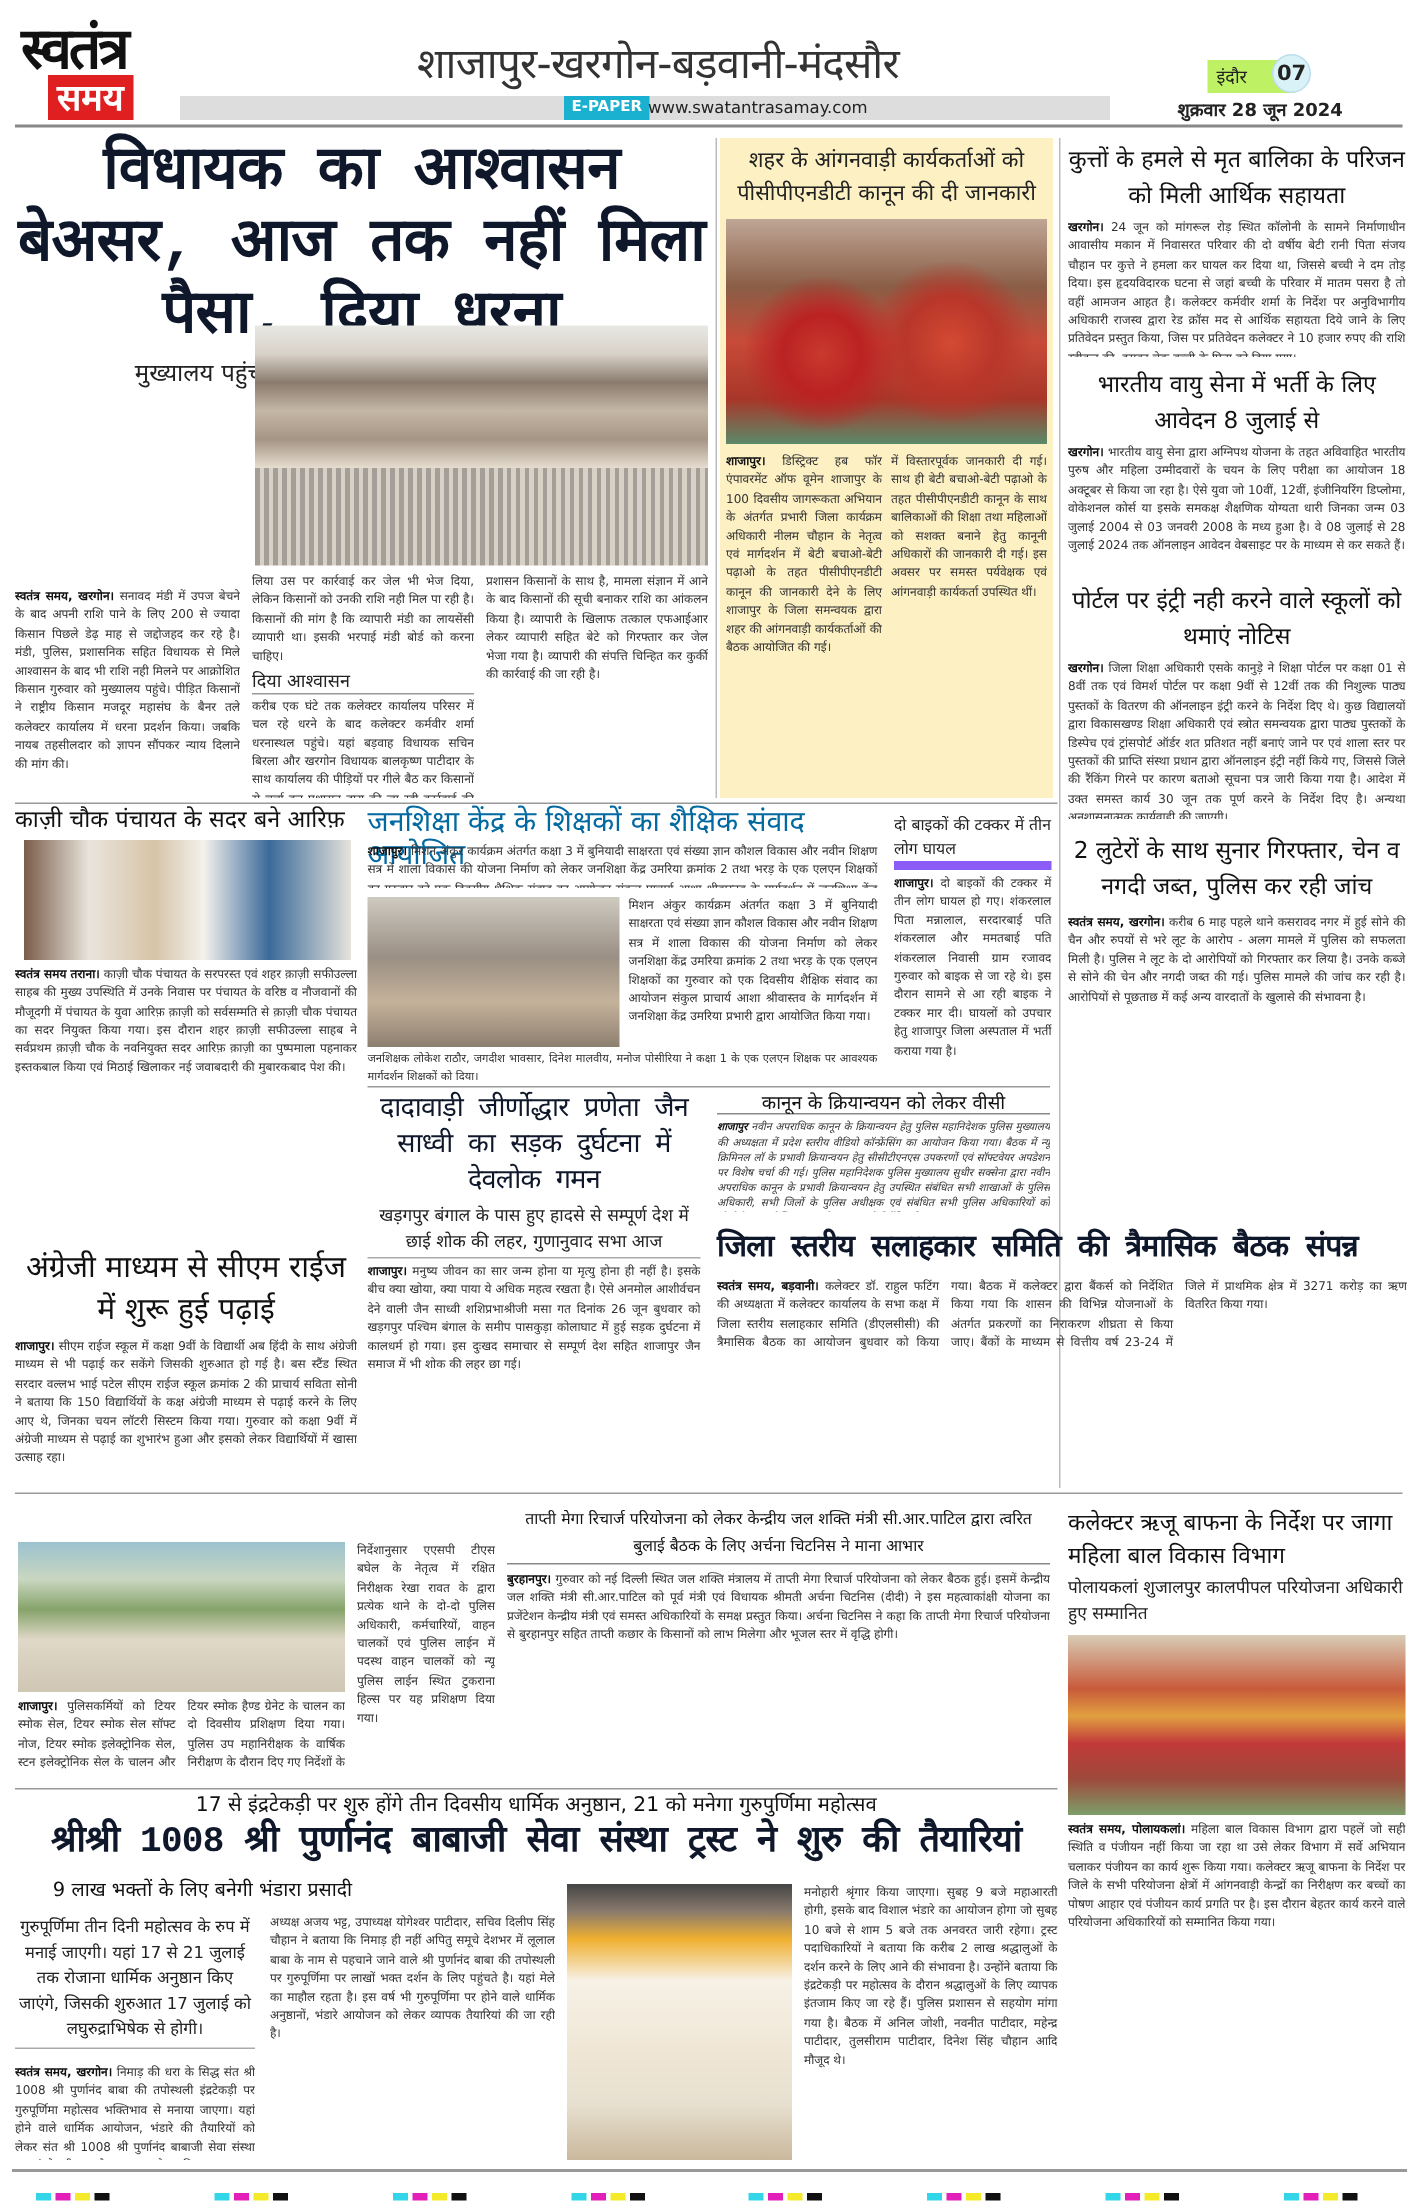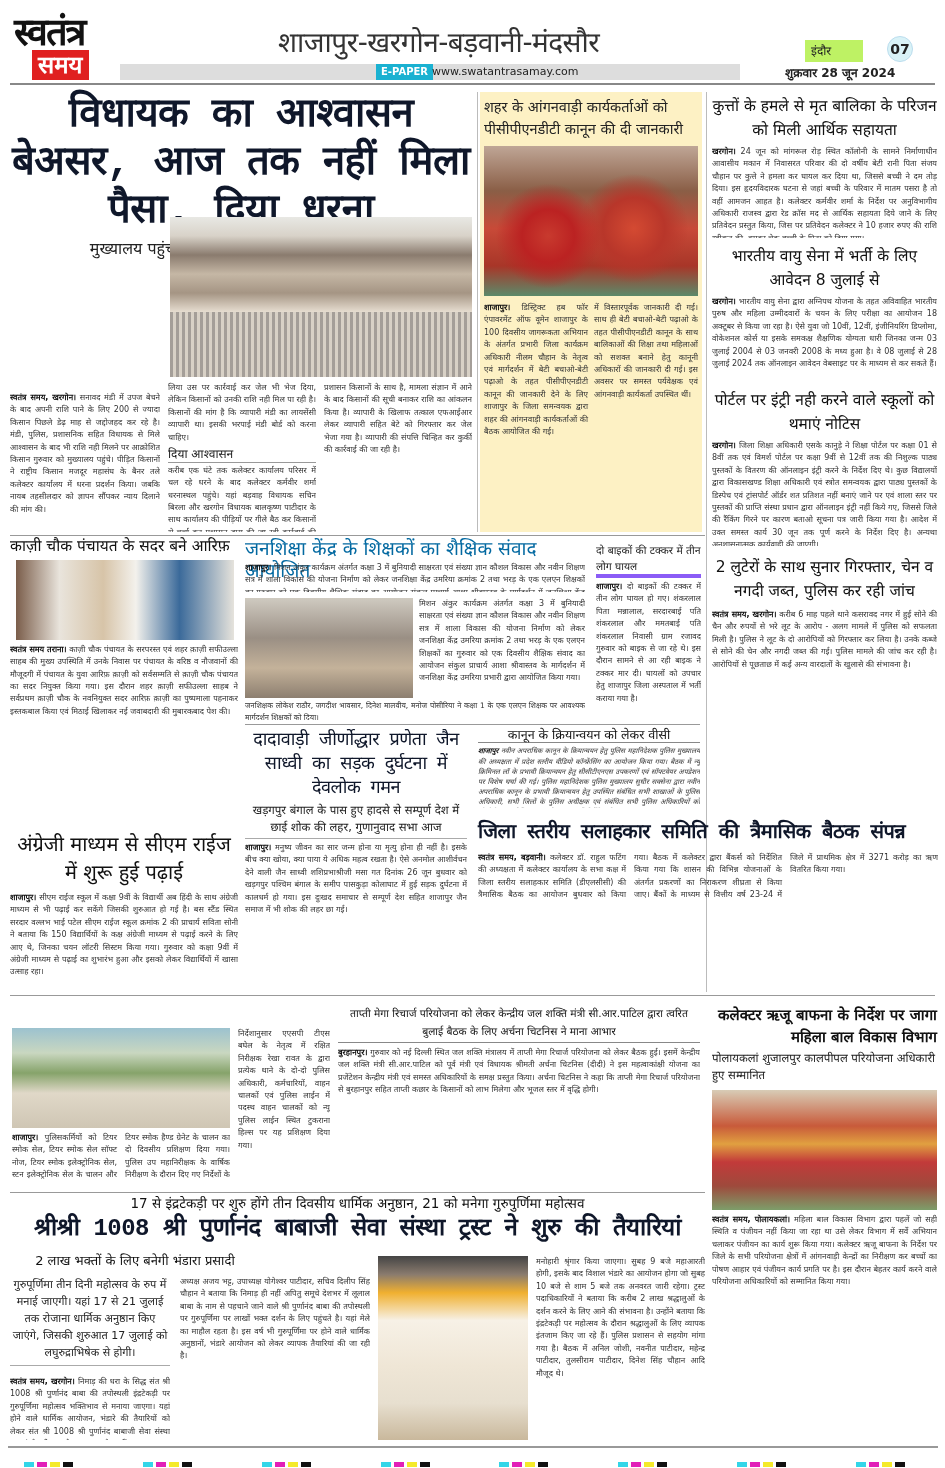--- a/index.html
+++ b/index.html
@@ -41,21 +41,21 @@
   <div class="abs" style="left:14px;top:14px;width:70px;">
     <div class="logo-top" style="line-height:36px;">स्वतंत्र</div>
     <div class="logo-bot" style="display:inline-block;margin-left:18px;">समय</div>
   </div>
   <div class="abs section-title" style="left:278px;top:22px;">शाजापुर-खरगोन-बड़वानी-मंदसौर</div>
   <div class="abs epaper-bar" style="left:120px;top:64px;width:620px;">
     <span class="abs epaper-tag" style="left:256px;top:0;">E-PAPER</span>
     <span class="abs url" style="left:312px;top:0;">www.swatantrasamay.com</span>
   </div>
   <div class="abs city-box" style="left:805px;top:40px;width:58px;">इंदौर</div>
-  <div class="abs page-circle" style="left:887px;top:36px;">07</div>
+  <div class="abs page-circle" style="left:848px;top:36px;">07</div>
   <div class="abs date" style="left:785px;top:64px;">शुक्रवार 28 जून 2024</div>
   <div class="abs rule" style="left:10px;top:83px;width:925px;height:2px;background:#888;"></div>
 </div>
 
 <div class="abs" style="left:10px;top:92px;width:462px;height:440px;">
   <div class="hl" style="font-size:40px;text-align:center;line-height:48px;">विधायक का आश्वासन बेअसर, आज तक नहीं मिला पैसा, दिया धरना</div>
   <div class="hl-light" style="font-size:16px;text-align:center;margin-top:4px;padding-left:40px;">मुख्यालय पहुंचा सनावद के किसानों से धोखाधड़ी का मामला</div>
   <div class="abs photo ph-crowd" style="left:160px;top:125px;width:302px;height:95px;"></div>
   <div class="abs photo stripe" style="left:160px;top:220px;width:302px;height:65px;opacity:.55;"></div>
   <div class="abs body" style="left:0;top:300px;width:150px;height:140px;">
@@ -68,21 +68,21 @@
     <div>करीब एक घंटे तक कलेक्टर कार्यालय परिसर में चल रहे धरने के बाद कलेक्टर कर्मवीर शर्मा धरनास्थल पहुंचे। यहां बड़वाह विधायक सचिन बिरला और खरगोन विधायक बालकृष्ण पाटीदार के साथ कार्यालय की पीड़ियों पर गीले बैठ कर किसानों से चर्चा कर प्रशासन द्वारा की जा रही कार्रवाई की जानकारी दी।</div>
   </div>
   <div class="abs body" style="left:314px;top:290px;width:148px;height:150px;">
     <div>प्रशासन किसानों के साथ है, मामला संज्ञान में आने के बाद किसानों की सूची बनाकर राशि का आंकलन किया है। व्यापारी के खिलाफ तत्काल एफआईआर लेकर व्यापारी सहित बेटे को गिरफ्तार कर जेल भेजा गया है। व्यापारी की संपत्ति चिन्हित कर कुर्की की कार्रवाई की जा रही है।</div>
   </div>
 </div>
 
 <div class="abs vrule" style="left:477px;top:92px;height:440px;"></div>
 
 <div class="abs yellow-box" style="left:480px;top:92px;width:222px;height:440px;padding:4px;">
-  <div class="hl-light" style="font-size:14.5px;line-height:22px;color:#222;">शहर के आंगनवाड़ी कार्यकर्ताओं को पीसीपीएनडीटी कानून की दी जानकारी</div>
+  <div class="hl-light" style="font-size:14.5px;text-align:center;line-height:22px;color:#222;">शहर के आंगनवाड़ी कार्यकर्ताओं को पीसीपीएनडीटी कानून की दी जानकारी</div>
   <div class="photo ph-women" style="width:214px;height:150px;margin-top:6px;"></div>
   <div class="body" style="display:flex;gap:6px;margin-top:6px;height:224px;">
     <div style="width:104px;"><b>शाजापुर।</b> <span>डिस्ट्रिक्ट हब फॉर एंपावरमेंट ऑफ वूमेन शाजापुर के 100 दिवसीय जागरूकता अभियान के अंतर्गत प्रभारी जिला कार्यक्रम अधिकारी नीलम चौहान के नेतृत्व एवं मार्गदर्शन में बेटी बचाओ-बेटी पढ़ाओ के तहत पीसीपीएनडीटी कानून की जानकारी देने के लिए शाजापुर के जिला समन्वयक द्वारा शहर की आंगनवाड़ी कार्यकर्ताओं की बैठक आयोजित की गई।</span></div>
     <div style="width:104px;">में विस्तारपूर्वक जानकारी दी गई। साथ ही बेटी बचाओ-बेटी पढ़ाओ के तहत पीसीपीएनडीटी कानून के साथ बालिकाओं की शिक्षा तथा महिलाओं को सशक्त बनाने हेतु कानूनी अधिकारों की जानकारी दी गई। इस अवसर पर समस्त पर्यवेक्षक एवं आंगनवाड़ी कार्यकर्ता उपस्थित थीं।</div>
   </div>
 </div>
 
 <div class="abs vrule" style="left:706px;top:92px;height:900px;"></div>
 
 <div class="abs" style="left:712px;top:94px;width:225px;">
@@ -108,21 +108,21 @@
 
 <div class="abs" style="left:245px;top:538px;width:340px;height:182px;">
   <div class="hl-light" style="font-size:19px;color:#0369a1;">जनशिक्षा केंद्र के शिक्षकों का शैक्षिक संवाद आयोजित</div>
   <div class="body" style="position:absolute;left:0;top:24px;width:340px;height:30px;"><b>शाजापुर।</b> <span>मिशन अंकुर कार्यक्रम अंतर्गत कक्षा 3 में बुनियादी साक्षरता एवं संख्या ज्ञान कौशल विकास और नवीन शिक्षण सत्र में शाला विकास की योजना निर्माण को लेकर जनशिक्षा केंद्र उमरिया क्रमांक 2 तथा भरड़ के एक एलएन शिक्षकों का गुरुवार को एक दिवसीय शैक्षिक संवाद का आयोजन संकुल प्राचार्य आशा श्रीवास्तव के मार्गदर्शन में जनशिक्षा केंद्र उमरिया प्रभारी द्वारा आयोजित किया गया।</span></div>
   <div class="abs photo ph-class" style="left:0;top:60px;width:168px;height:100px;"></div>
   <div class="abs body" style="left:174px;top:60px;width:166px;height:100px;">मिशन अंकुर कार्यक्रम अंतर्गत कक्षा 3 में बुनियादी साक्षरता एवं संख्या ज्ञान कौशल विकास और नवीन शिक्षण सत्र में शाला विकास की योजना निर्माण को लेकर जनशिक्षा केंद्र उमरिया क्रमांक 2 तथा भरड़ के एक एलएन शिक्षकों का गुरुवार को एक दिवसीय शैक्षिक संवाद का आयोजन संकुल प्राचार्य आशा श्रीवास्तव के मार्गदर्शन में जनशिक्षा केंद्र उमरिया प्रभारी द्वारा आयोजित किया गया।</div>
   <div class="abs body" style="left:0;top:162px;width:340px;height:20px;font-size:7.5px;">जनशिक्षक लोकेश राठौर, जगदीश भावसार, दिनेश मालवीय, मनोज पोसीरिया ने कक्षा 1 के एक एलएन शिक्षक पर आवश्यक मार्गदर्शन शिक्षकों को दिया।</div>
 </div>
 
 <div class="abs" style="left:596px;top:542px;width:105px;height:180px;">
-  <div class="hl-light" style="font-size:10.5px;line-height:16px;border-bottom:4px solid #8b5cf6;">दो बाइकों की टक्कर में तीन लोग घायल</div>
+  <div class="hl-light" style="font-size:10.5px;line-height:16px;border-bottom:6px solid #8b5cf6;">दो बाइकों की टक्कर में तीन लोग घायल</div>
   <div class="body" style="height:140px;margin-top:3px;"><b>शाजापुर।</b> <span>दो बाइकों की टक्कर में तीन लोग घायल हो गए। शंकरलाल पिता मन्नालाल, सरदारबाई पति शंकरलाल और ममतबाई पति शंकरलाल निवासी ग्राम रजावद गुरुवार को बाइक से जा रहे थे। इस दौरान सामने से आ रही बाइक ने टक्कर मार दी। घायलों को उपचार हेतु शाजापुर जिला अस्पताल में भर्ती कराया गया है।</span></div>
 </div>
 
 <div class="abs" style="left:712px;top:555px;width:225px;height:260px;">
   <div class="hl-light" style="font-size:15.5px;text-align:center;line-height:24px;color:#111;">2 लुटेरों के साथ सुनार गिरफ्तार, चेन व नगदी जब्त, पुलिस कर रही जांच</div>
   <div class="body" style="height:200px;margin-top:6px;"><b>स्वतंत्र समय, खरगोन।</b> <span>करीब 6 माह पहले थाने कसरावद नगर में हुई सोने की चैन और रुपयों से भरे लूट के आरोप - अलग मामले में पुलिस को सफलता मिली है। पुलिस ने लूट के दो आरोपियों को गिरफ्तार कर लिया है। उनके कब्जे से सोने की चेन और नगदी जब्त की गई। पुलिस मामले की जांच कर रही है। आरोपियों से पूछताछ में कई अन्य वारदातों के खुलासे की संभावना है।</span></div>
 </div>
 
 <div class="abs rule" style="left:245px;top:724px;width:455px;"></div>
 
@@ -154,32 +154,32 @@
   <div class="abs body" style="left:2px;top:130px;width:218px;height:55px;column-count:2;column-gap:8px;"><b>शाजापुर।</b> <span>पुलिसकर्मियों को टियर स्मोक सेल, टियर स्मोक सेल सॉफ्ट नोज, टियर स्मोक इलेक्ट्रोनिक सेल, स्टन इलेक्ट्रोनिक सेल के चालन और टियर स्मोक हैण्ड ग्रेनेट के चालन का दो दिवसीय प्रशिक्षण दिया गया। पुलिस उप महानिरीक्षक के वार्षिक निरीक्षण के दौरान दिए गए निर्देशों के पालन में पुलिस अधीक्षक यशपालसिंह राजपूत के</span></div>
   <div class="abs body" style="left:228px;top:26px;width:92px;height:160px;">निर्देशानुसार एएसपी टीएस बघेल के नेतृत्व में रक्षित निरीक्षक रेखा रावत के द्वारा प्रत्येक थाने के दो-दो पुलिस अधिकारी, कर्मचारियों, वाहन चालकों एवं पुलिस लाईन में पदस्थ वाहन चालकों को न्यू पुलिस लाईन स्थित टुकराना हिल्स पर यह प्रशिक्षण दिया गया।</div>
 </div>
 
 <div class="abs" style="left:338px;top:1004px;width:362px;height:182px;">
   <div class="hl-light" style="font-size:10.5px;line-height:18px;text-align:center;border-bottom:1px solid #888;padding-bottom:2px;color:#111;">ताप्ती मेगा रिचार्ज परियोजना को लेकर केन्द्रीय जल शक्ति मंत्री सी.आर.पाटिल द्वारा त्वरित बुलाई बैठक के लिए अर्चना चिटनिस ने माना आभार</div>
   <div class="body" style="height:134px;margin-top:4px;"><b>बुरहानपुर।</b> <span>गुरुवार को नई दिल्ली स्थित जल शक्ति मंत्रालय में ताप्ती मेगा रिचार्ज परियोजना को लेकर बैठक हुई। इसमें केन्द्रीय जल शक्ति मंत्री सी.आर.पाटिल को पूर्व मंत्री एवं विधायक श्रीमती अर्चना चिटनिस (दीदी) ने इस महत्वाकांक्षी योजना का प्रजेंटेशन केन्द्रीय मंत्री एवं समस्त अधिकारियों के समक्ष प्रस्तुत किया। अर्चना चिटनिस ने कहा कि ताप्ती मेगा रिचार्ज परियोजना से बुरहानपुर सहित ताप्ती कछार के किसानों को लाभ मिलेगा और भूजल स्तर में वृद्धि होगी।</span></div>
 </div>
 
 <div class="abs" style="left:712px;top:1004px;width:225px;height:440px;">
-  <div class="hl-light" style="font-size:15px;text-align:right;line-height:22px;color:#111;font-weight:bold;">कलेक्टर ऋजू बाफना के निर्देश पर जागा महिला बाल विकास विभाग</div>
+  <div class="hl-light" style="font-size:15px;text-align:left;line-height:22px;color:#111;">कलेक्टर ऋजू बाफना के निर्देश पर जागा महिला बाल विकास विभाग</div>
   <div class="hl-light" style="font-size:11.5px;line-height:17px;margin-top:2px;">पोलायकलां शुजालपुर कालपीपल परियोजना अधिकारी हुए सम्मानित</div>
   <div class="photo ph-women2" style="width:225px;height:120px;margin-top:6px;"></div>
   <div class="body" style="height:240px;margin-top:4px;"><b>स्वतंत्र समय, पोलायकलां।</b> <span>महिला बाल विकास विभाग द्वारा पहलें जो सही स्थिति व पंजीयन नहीं किया जा रहा था उसे लेकर विभाग में सर्वे अभियान चलाकर पंजीयन का कार्य शुरू किया गया। कलेक्टर ऋजू बाफना के निर्देश पर जिले के सभी परियोजना क्षेत्रों में आंगनवाड़ी केन्द्रों का निरीक्षण कर बच्चों का पोषण आहार एवं पंजीयन कार्य प्रगति पर है। इस दौरान बेहतर कार्य करने वाले परियोजना अधिकारियों को सम्मानित किया गया।</span></div>
 </div>
 
 <div class="abs rule" style="left:10px;top:1192px;width:695px;"></div>
 
 <div class="abs" style="left:10px;top:1196px;width:695px;height:244px;">
   <div class="hl-light" style="font-size:13.5px;text-align:center;color:#111;">17 से इंद्रटेकड़ी पर शुरु होंगे तीन दिवसीय धार्मिक अनुष्ठान, 21 को मनेगा गुरुपुर्णिमा महोत्सव</div>
   <div class="hl" style="font-size:24px;text-align:center;line-height:34px;">श्रीश्री 1008 श्री पुर्णानंद बाबाजी सेवा संस्था ट्रस्ट ने शुरु की तैयारियां</div>
-  <div class="abs hl-light" style="left:0;top:58px;width:250px;font-size:13px;text-align:center;color:#111;">2 लाख भक्तों के लिए बनेगी भंडारा प्रसादी</div>
+  <div class="abs hl-light" style="left:0;top:58px;width:250px;font-size:13px;text-align:center;color:#111;">9 लाख भक्तों के लिए बनेगी भंडारा प्रसादी</div>
   <div class="abs hl-light" style="left:0;top:80px;width:160px;font-size:11px;line-height:17px;text-align:center;border-bottom:1px solid #aaa;padding-bottom:4px;">गुरुपूर्णिमा तीन दिनी महोत्सव के रुप में मनाई जाएगी। यहां 17 से 21 जुलाई तक रोजाना धार्मिक अनुष्ठान किए जाएंगे, जिसकी शुरुआत 17 जुलाई को लघुरुद्राभिषेक से होगी।</div>
   <div class="abs body" style="left:0;top:180px;width:160px;height:64px;"><b>स्वतंत्र समय, खरगोन।</b> <span>निमाड़ की धरा के सिद्ध संत श्री 1008 श्री पुर्णानंद बाबा की तपोस्थली इंद्रटेकड़ी पर गुरुपूर्णिमा महोत्सव भक्तिभाव से मनाया जाएगा। यहां होने वाले धार्मिक आयोजन, भंडारे की तैयारियों को लेकर संत श्री 1008 श्री पुर्णानंद बाबाजी सेवा संस्था ट्रस्ट इंद्रटेकड़ी द्वारा बैठक का आयोजन किया गया।</span></div>
   <div class="abs body" style="left:170px;top:80px;width:190px;height:164px;">अध्यक्ष अजय भट्ट, उपाध्यक्ष योगेश्वर पाटीदार, सचिव दिलीप सिंह चौहान ने बताया कि निमाड़ ही नहीं अपितु समूचे देशभर में लूलाल बाबा के नाम से पहचाने जाने वाले श्री पुर्णानंद बाबा की तपोस्थली पर गुरुपूर्णिमा पर लाखों भक्त दर्शन के लिए पहुंचते है। यहां मेले का माहौल रहता है। इस वर्ष भी गुरुपूर्णिमा पर होने वाले धार्मिक अनुष्ठानों, भंडारे आयोजन को लेकर व्यापक तैयारियां की जा रही है।</div>
   <div class="abs photo ph-saint" style="left:368px;top:60px;width:150px;height:184px;"></div>
   <div class="abs body" style="left:526px;top:60px;width:169px;height:184px;">
     <span>मनोहारी श्रृंगार किया जाएगा। सुबह 9 बजे महाआरती होगी, इसके बाद विशाल भंडारे का आयोजन होगा जो सुबह 10 बजे से शाम 5 बजे तक अनवरत जारी रहेगा। ट्रस्ट पदाधिकारियों ने बताया कि करीब 2 लाख श्रद्धालुओं के दर्शन करने के लिए आने की संभावना है।</span>
     <span>उन्होंने बताया कि इंद्रटेकड़ी पर महोत्सव के दौरान श्रद्धालुओं के लिए व्यापक इंतजाम किए जा रहे हैं। पुलिस प्रशासन से सहयोग मांगा गया है। बैठक में अनिल जोशी, नवनीत पाटीदार, महेन्द्र पाटीदार, तुलसीराम पाटीदार, दिनेश सिंह चौहान आदि मौजूद थे।</span>
   </div>
 </div>
 

